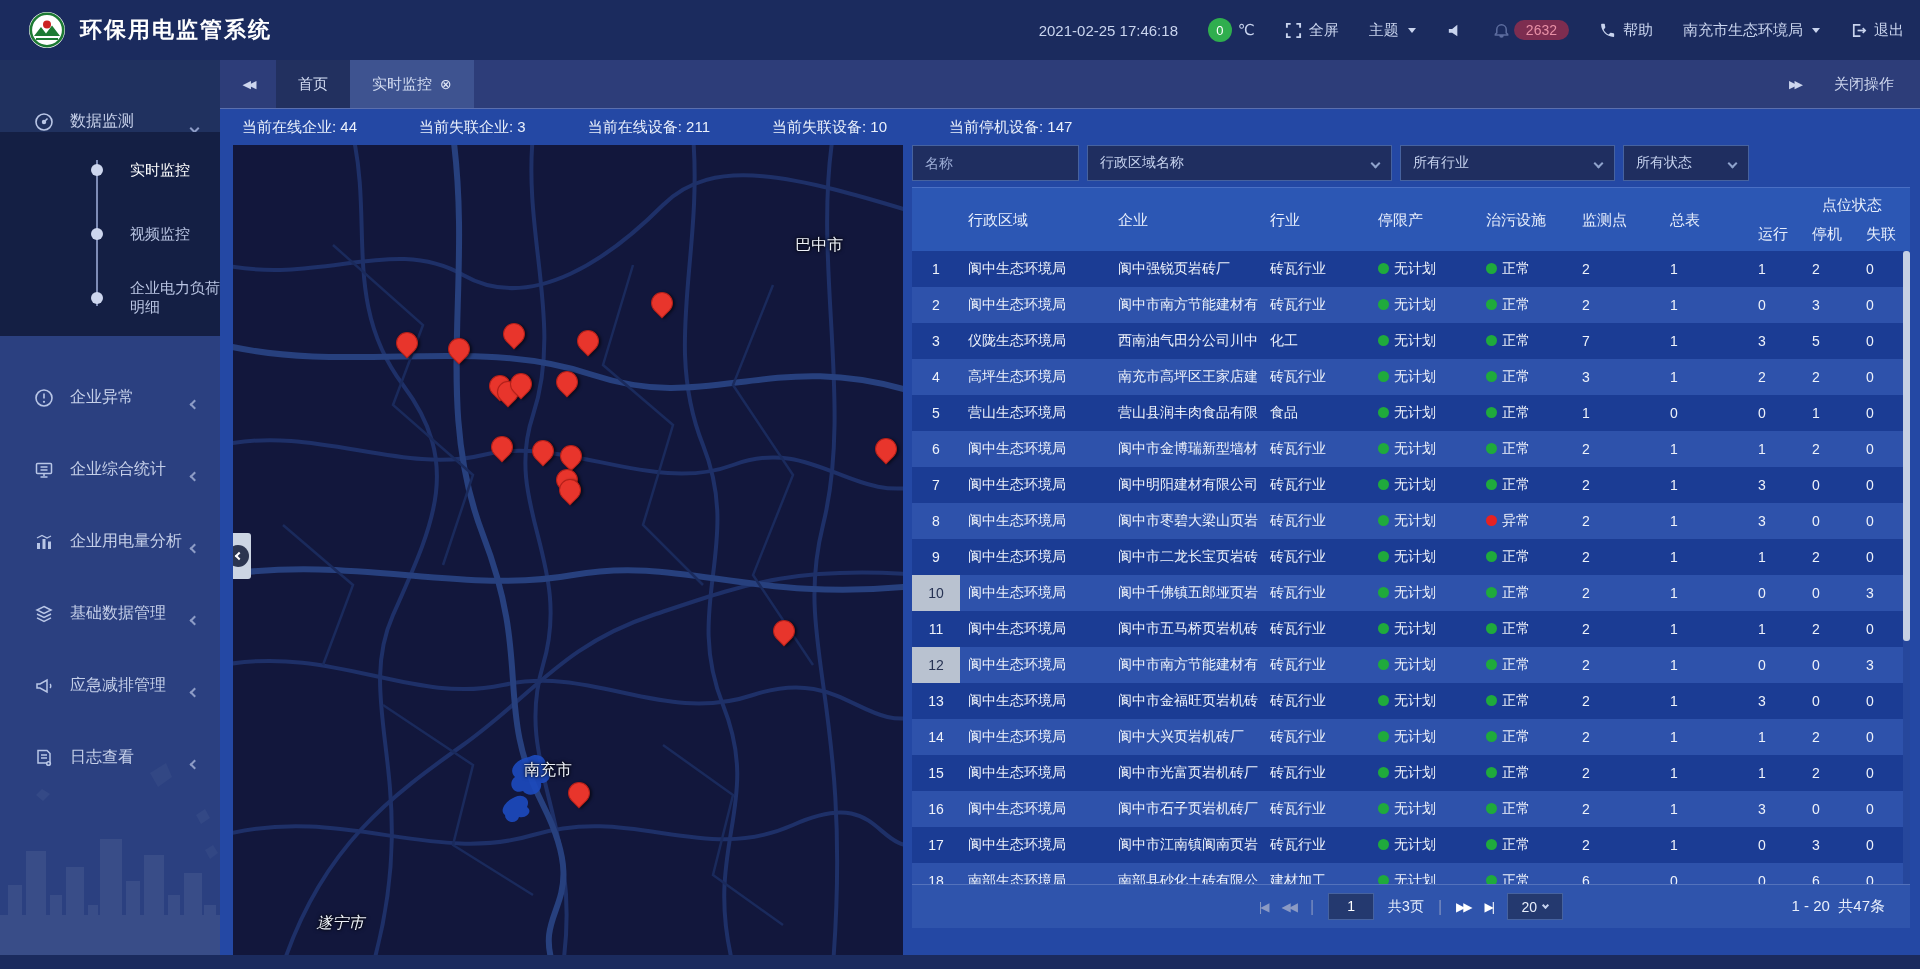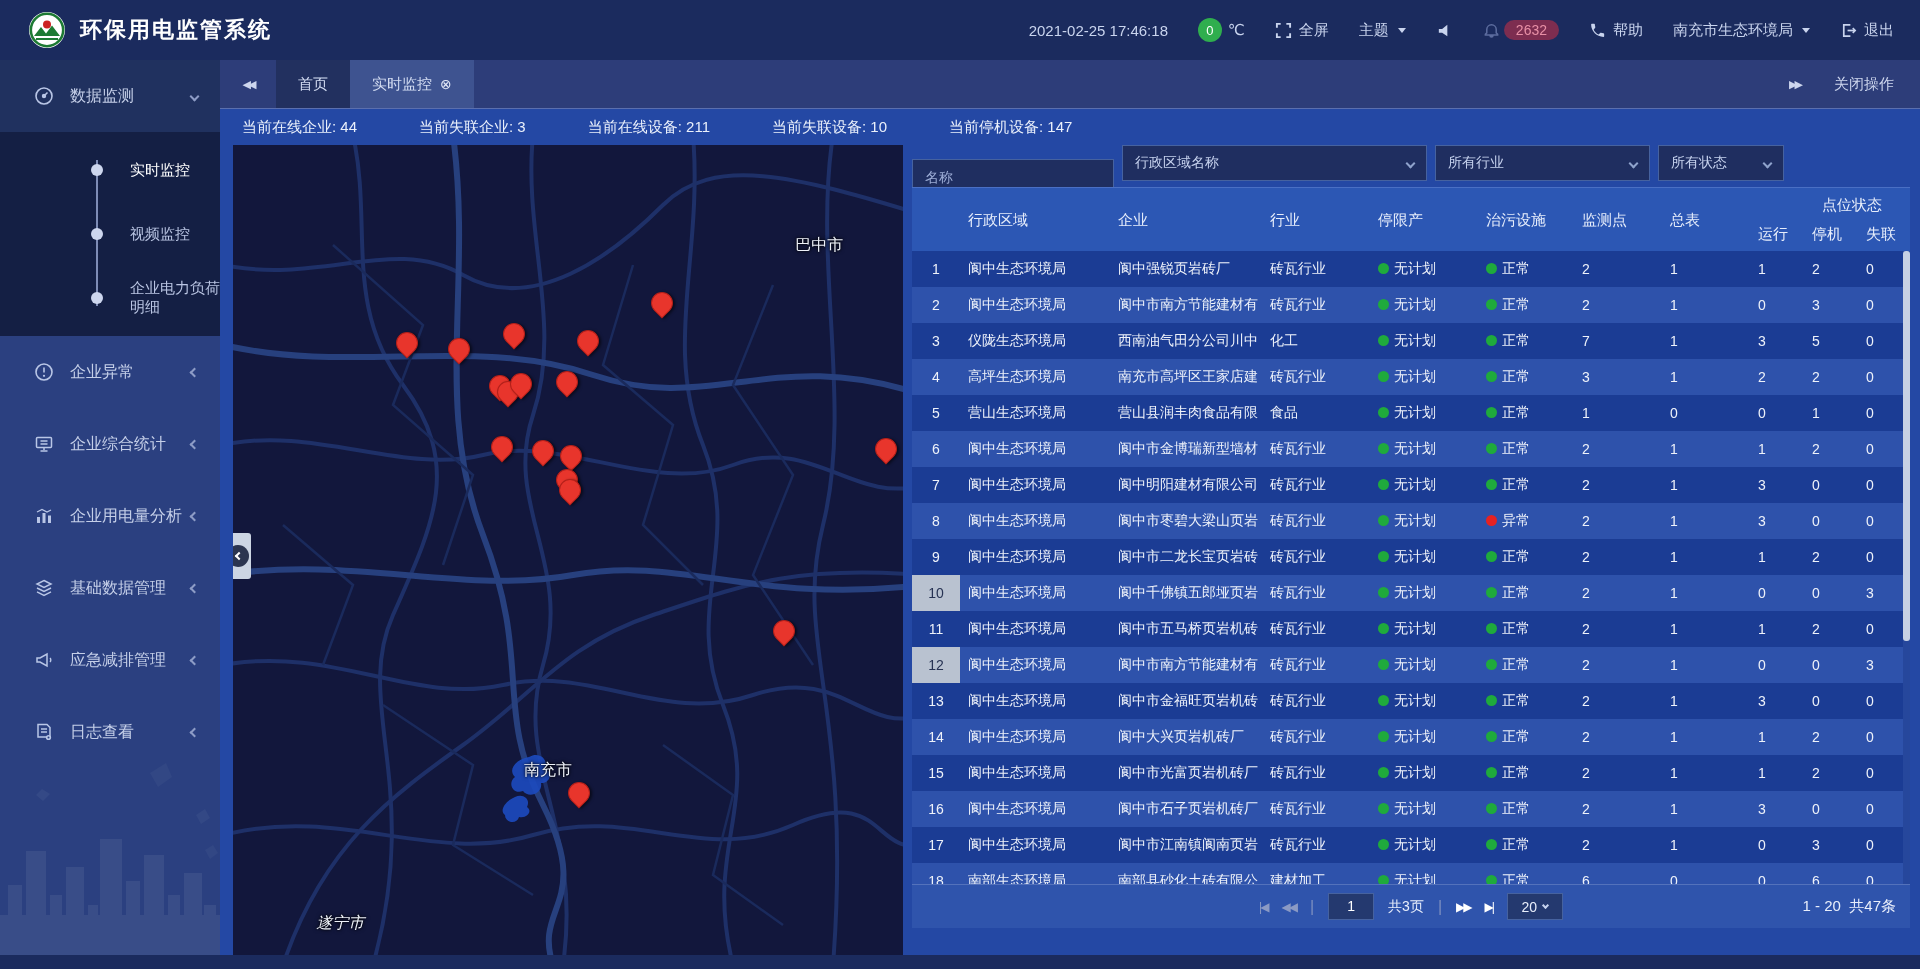--- a/index.html
+++ b/index.html
@@ -1,40 +1,40 @@
 <!DOCTYPE html>
 <html><head>
 <meta charset="utf-8">
 <style>
   * { margin:0; padding:0; box-sizing:border-box; }
   body { background:#0d1530; font-family:"Liberation Sans","DejaVu Sans",sans-serif; }
   .page { position:relative; width:1920px; height:969px; background:#2448a4; overflow:hidden; color:#fff; }
 
   
-  .app-header { height:60px; background:#1b2b5e; display:flex; align-items:center; padding:0 26px 0 28px; }
+  .app-header { height:60px; background:#1b2b5e; display:flex; align-items:center; padding:0 16px 0 28px; }
   .logo { width:38px; height:38px; flex:0 0 auto; }
   .app-title { font-size:22px; font-weight:bold; color:#fff; margin-left:14px; letter-spacing:2px; }
   .header-right { margin-left:auto; display:flex; align-items:center; gap:30px; font-size:15px; color:#c9d4ee; }
   .hr-item { display:flex; align-items:center; gap:7px; cursor:pointer; white-space:nowrap; }
   .temp-wrap { display:flex; align-items:center; gap:6px; }
   .temp-badge { width:24px; height:24px; border-radius:50%; background:#2fae4e; color:#fff; font-size:13px; display:flex; align-items:center; justify-content:center; }
   .temp-unit { color:#c9d4ee; font-size:15px; }
   .caret { display:inline-block; width:0; height:0; border-left:4px solid transparent; border-right:4px solid transparent; border-top:5px solid #c9d4ee; margin-left:2px; }
   .notif { display:flex; align-items:center; gap:4px; }
   .notif-badge { background:#7d2d50; color:#e890a6; border-radius:11px; padding:2px 12px; font-size:14px; }
   .hicon { width:17px; height:17px; display:inline-block; }
   .hicon svg { width:100%; height:100%; display:block; }
 
   
   .body-row { display:flex; height:895px; }
   .bottom-strip { position:absolute; left:0; bottom:0; width:100%; height:14px; background:#1b2b5e; }
 
   
   .sidebar { width:220px; background:#2b4080; position:relative; flex:0 0 auto; overflow:hidden; }
-  .sidebar-item { height:72px; display:flex; align-items:center; padding:0 22px 0 34px; color:#c5cfe8; font-size:16px; cursor:pointer; }
+  .sidebar-item { height:72px; display:flex; align-items:flex-end; padding:0 22px 0 34px; color:#c5cfe8; font-size:16px; cursor:pointer; }
   .sidebar-item.expanded { background:#20315f; }
   .s-icon { width:20px; height:20px; margin-right:16px; color:#b9c6e6; flex:0 0 auto; }
   .s-icon svg { width:100%; height:100%; display:block; }
   .s-label { flex:1; }
   .chev { display:inline-block; width:7px; height:7px; border-right:2px solid #8d9cc6; border-bottom:2px solid #8d9cc6; }
   .chev.down { transform:rotate(45deg); }
   .chev.left { transform:rotate(135deg); }
   .submenu { background:#141f44; position:relative; padding:6px 0; }
   .submenu-line { position:absolute; left:96px; top:28px; bottom:30px; width:2px; background:#7e8cb6; }
   .submenu-item { height:64px; display:flex; align-items:center; padding-left:130px; position:relative; font-size:15px; color:#b9c4e2; cursor:pointer; }
@@ -65,21 +65,21 @@
   .city-label { position:absolute; transform:translate(-50%,-50%); font-size:16px; color:#eef2fa; text-shadow:0 0 4px #000,0 0 2px #000; white-space:nowrap; }
   .pin { position:absolute; width:22px; height:22px; margin-left:-11px; margin-top:-26px; background:#e8352c; border:1px solid #b3201a; border-radius:50% 50% 50% 0; transform:rotate(-45deg); box-shadow:1px 2px 3px rgba(0,0,0,.55); }
   .map-collapse { position:absolute; left:-8px; top:388px; width:26px; height:46px; background:#ccd5e3; border-radius:3px; display:flex; align-items:center; justify-content:center; cursor:pointer; }
   .map-collapse .circ { width:22px; height:22px; border-radius:50%; background:#2b3550; display:flex; align-items:center; justify-content:center; }
   .map-collapse .chev { border-color:#fff; width:6px; height:6px; margin-left:2px; }
 
   
   .table-panel { flex:1; display:flex; flex-direction:column; height:783px; position:relative; }
   .filters { display:flex; gap:8px; height:36px; margin-bottom:6px; flex:0 0 auto; }
   .f-box { background:#1f2e60; border:1px solid #46629f; height:36px; display:flex; align-items:center; padding:0 12px; font-size:14px; color:#cfd9f0; }
-  .f-input { width:202px;margin-top:14px; }
+  .f-input { width:167px; }
   .f-input input { background:transparent; border:none; outline:none; color:#cfd9f0; font-size:14px; width:100%; font-family:inherit; }
   .f-input input::placeholder { color:#9dadd6; }
   .f-select { justify-content:space-between; cursor:pointer; }
   .f-select .val { color:#c6d2ee; }
   .f-select .chev { border-color:#8fa3cc; margin-left:10px; }
   .w-region { width:305px; } .w-industry { width:215px; } .w-status { width:126px; }
 
   .grid { display:grid; grid-template-columns:48px 150px 152px 108px 108px 96px 88px 88px 54px 54px 1fr; }
   .grid-header { background:#2c57b4; height:64px; flex:0 0 auto; font-size:15px; color:#e6edfb; position:relative; border-top:1px solid #4a6fc4; }
   .grid-header .hc { display:flex; align-items:center; padding-left:8px; height:64px; }
@@ -95,21 +95,21 @@
   .tc.idx.selected { background:#b9c2d0; color:#273353; }
   .sdot { display:inline-block; width:11px; height:11px; border-radius:50%; margin-right:5px; vertical-align:-1px; }
 
   .pagination { height:44px; background:#2f54ac; border-top:1px solid rgba(255,255,255,.18); flex:0 0 auto; position:relative; display:flex; align-items:center; justify-content:center; gap:14px; font-size:14px; color:#e8eefb; }
   .pg-btn { font-size:12px; letter-spacing:-2px; cursor:pointer; color:#ffffff; }
   .pg-btn.dim { color:#8b9ac4; }
   .pg-sep { color:#7d8fc0; font-size:16px; }
   .pg-input { width:46px; height:27px; background:#24396f; border:1px solid #46629f; color:#fff; text-align:center; font-size:14px; line-height:25px; }
   .pg-size { width:56px; height:27px; background:#24396f; border:1px solid #46629f; display:flex; align-items:center; justify-content:center; gap:6px; cursor:pointer; }
   .pg-size .chev { border-color:#c6d2ee; width:5px; height:5px; margin-top:-3px; }
-  .pg-range { position:absolute; right:14px; font-size:15px; }
+  .pg-range { position:absolute; right:25px; font-size:15px; }
 
   .v-scrollbar { position:absolute; right:0; top:106px; width:7px; height:633px; background:#26479c; }
   .v-thumb { position:absolute; top:0; width:7px; height:390px; background:#c7d1e4; border-radius:3px; }
 </style>
 </head>
 <body>
 
 <div class="page">
 
   <div class="app-header">

